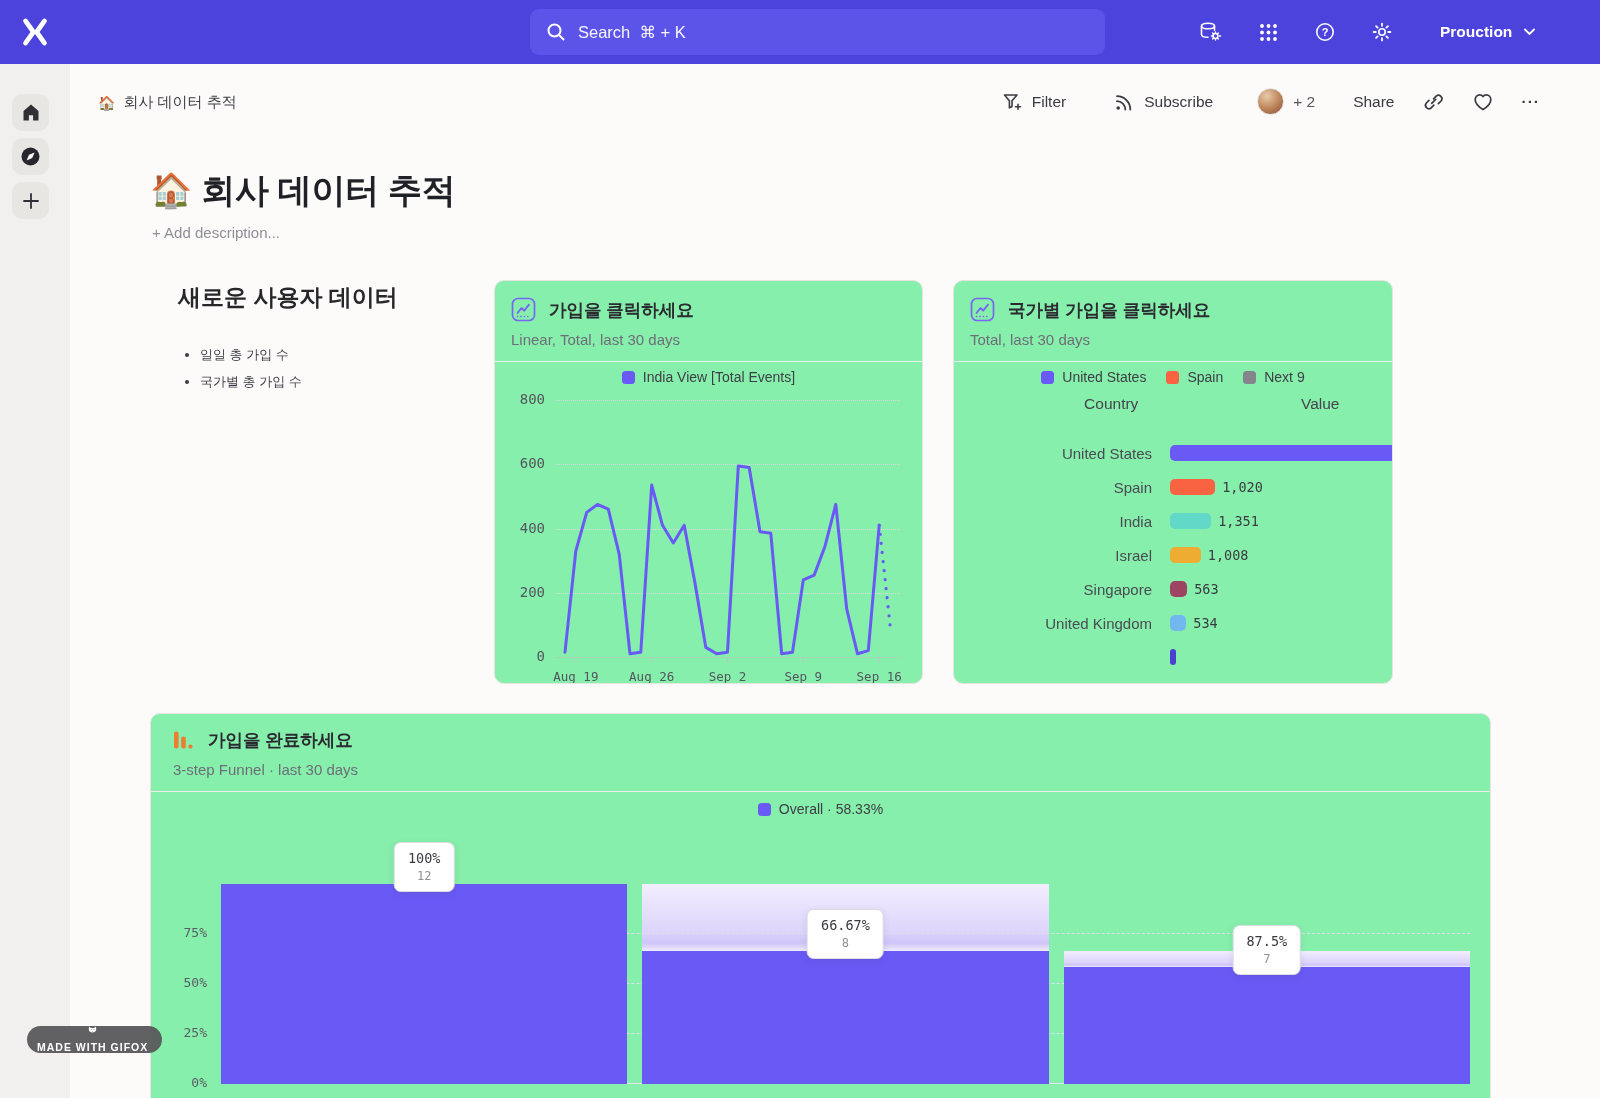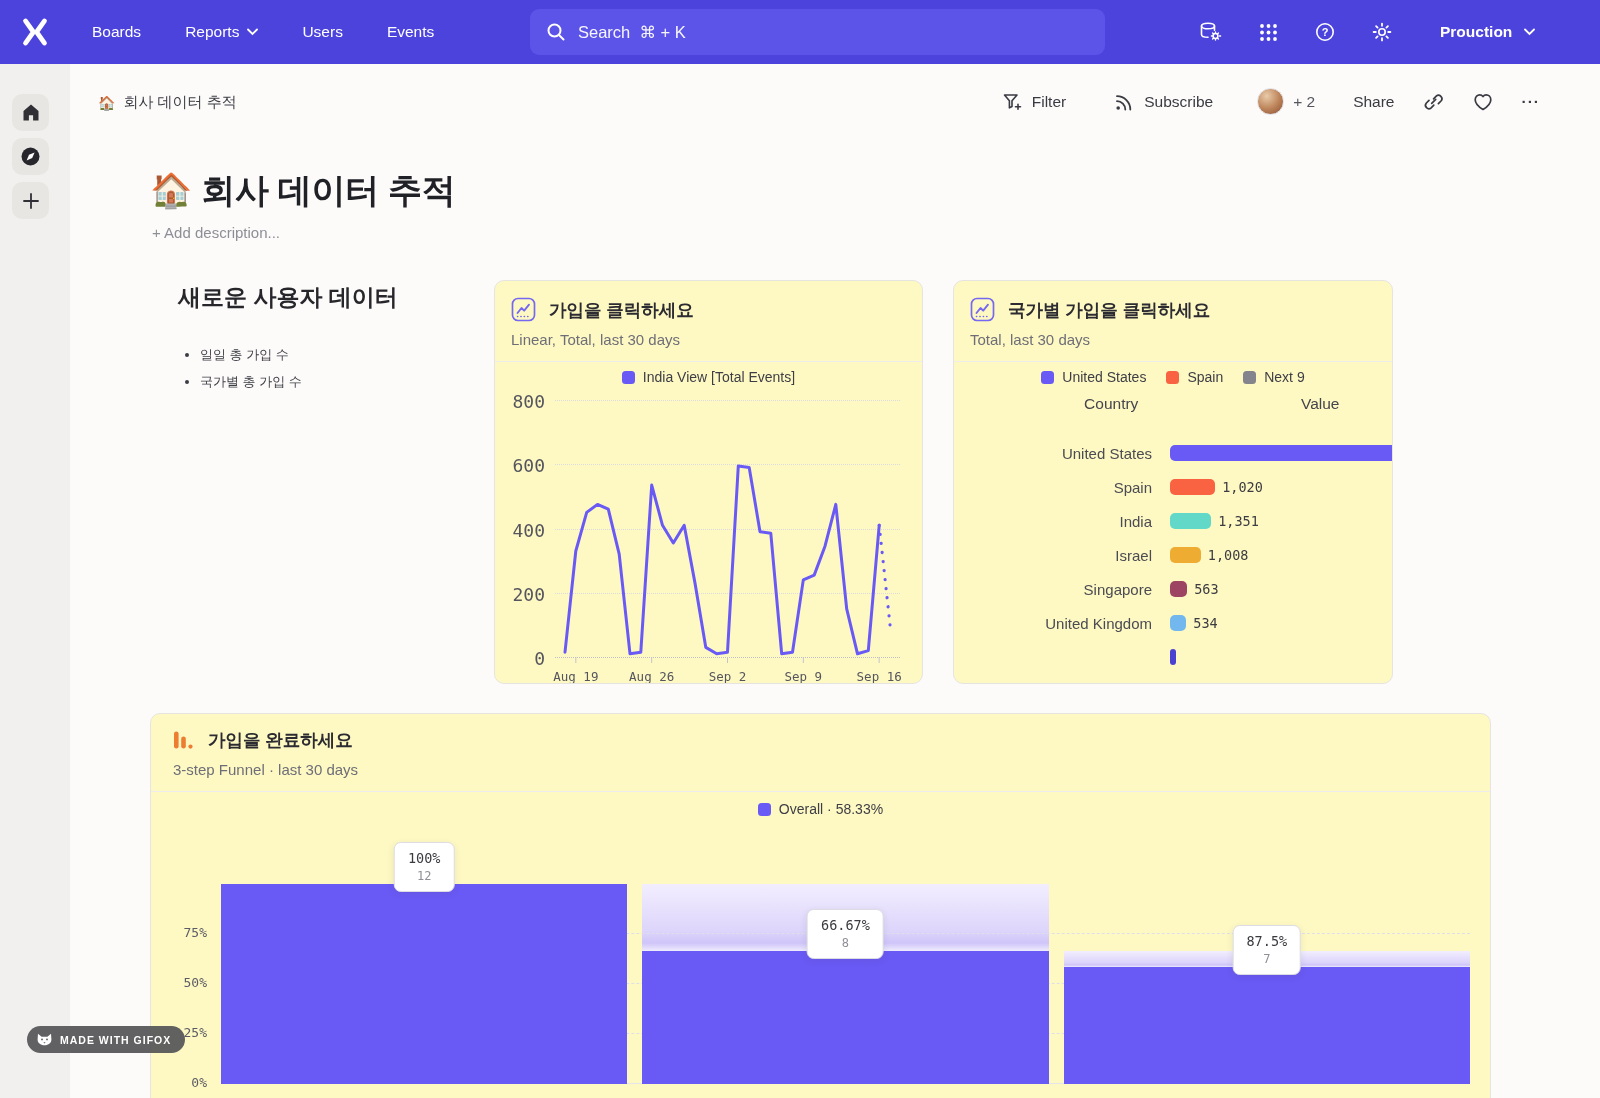--- a/index.html
+++ b/index.html
@@ -33,38 +33,38 @@
   .page-title { position:absolute; left:150px; top:168px; font-size:34px; font-weight:700; color:#202027; letter-spacing:-.3px; z-index:5; }
   .page-desc { position:absolute; left:152px; top:224px; font-size:15px; color:#8e8e96; cursor:text; z-index:5; }
 
   
   .txtw { position:absolute; left:150px; top:282px; width:320px; z-index:5; }
   .txtw h2 { font-size:23px; font-weight:700; color:#26262b; padding-left:28px; }
   .txtw ul { margin-top:28px; padding-left:50px; }
   .txtw li { font-size:13px; color:#3c3c44; line-height:27px; }
 
   
-  .card { position:absolute; background:#fef9c3; border:1px solid #e6e4e1; border-radius:10px; z-index:5; overflow:hidden; }
+  .card { position:absolute; background:#86efac; border:1px solid #e6e4e1; border-radius:10px; z-index:5; overflow:hidden; }
   .card-head { position:absolute; left:0; top:0; right:0; padding:16px 16px 0 16px; }
   .ch-row { display:flex; align-items:center; gap:13px; }
   .ch-title { font-size:17.5px; font-weight:600; color:#2b2b31; }
   .ch-sub { margin-top:9px; font-size:15px; color:#6e6e78; }
   .card-div { position:absolute; left:0; right:0; border-top:1px solid #ededf0; }
   .legend { position:absolute; left:0; right:0; display:flex; justify-content:center; gap:20px; }
   .lg-item { display:flex; align-items:center; gap:8px; font-size:14px; color:#3e3e46; cursor:pointer; }
   .lg-sw { width:13px; height:13px; border-radius:3.5px; flex:0 0 auto; }
 
   #line-card { left:494px; top:280px; width:429px; height:404px; }
   #bar-card  { left:953px; top:280px; width:440px; height:404px; }
   #funnel-card { left:150px; top:713px; width:1341px; height:420px; }
 
   
   .line-wrap { position:absolute; left:16px; top:106px; width:397px; height:298px; }
   .lc-ylabels { position:absolute; left:0; top:0; width:36px; height:280px; }
-  .ylab { position:absolute; right:2px; font-size:18px; color:#55555e; }
+  .ylab { position:absolute; right:2px; font-size:14px; color:#55555e; }
   .lc-grid { position:absolute; left:44px; top:0; width:345px; height:280px; }
   .gridline { position:absolute; left:0; right:0; border-top:1px dotted #dbdae1; }
   .gridline.base { border-top:1px dotted #bfbec7; }
   .lc-xlabels { position:absolute; left:44px; top:282px; width:345px; height:18px; }
   .xlab { position:absolute; transform:translateX(-50%); font-size:12.5px; color:#55555e; white-space:nowrap; }
 
   
   .bc-colheads { position:absolute; top:114px; left:0; right:0; display:flex; }
   .bc-ch1 { width:306px; margin-left:20px; text-align:center; font-size:15.5px; color:#45454d; }
   .bc-ch2 { width:160px; text-align:center; font-size:15.5px; color:#45454d; }
@@ -83,47 +83,30 @@
   .f-base { position:absolute; left:0; right:0; bottom:0; border-top:1px solid #e6e5ec; z-index:1; }
   .f-cols { position:absolute; left:0; right:0; top:0; height:200px; display:flex; gap:15px; }
   .f-col { flex:1; position:relative; }
   .f-cap { position:absolute; left:0; right:0; z-index:0; background:linear-gradient(180deg,#f2eefe 0%,#ddd5fb 70%,#cfc5f9 88%,#efecfd 100%); }
   .f-solid { position:absolute; left:0; right:0; bottom:0; z-index:2; background:#6a5af5; }
   .f-tip { position:absolute; left:50%; transform:translateX(-50%); z-index:3; background:#fff; border:1px solid #dddce2; border-radius:7px; box-shadow:0 2px 7px rgba(40,40,60,.09); padding:7px 13px 8px; text-align:center; }
   .f-tip .t1 { font-size:13.5px; color:#3a3a40; white-space:nowrap; }
   .f-tip .t2 { font-size:12px; color:#8f8f98; margin-top:3px; }
 
   
-  .gifox { position:absolute; left:27px; top:1026px; height:27px; background:rgba(88,89,91,.95); border-radius:14px; display:flex; align-items:center; gap:8px; padding:0 14px 0 10px; z-index:60; }
+  .gifox { position:absolute; left:27px; top:1026px; height:27px; background:rgba(88,89,91,.95); border-radius:14px; display:flex; align-items:center; gap:8px; padding:0 14px 0 10px; z-index:60;flex-direction:column; }
   .gifox span { color:#fff; font-size:10.5px; font-weight:700; letter-spacing:1px; }
 </style>
 </head>
 <body>
 
 <div class="hdr">
   <svg class="logo" viewBox="0 0 48 48">
     <path d="M12 10 L22 24 L12 38 M36 10 L26 24 L36 38" stroke="#fff" stroke-width="6" fill="none" stroke-linecap="round" stroke-linejoin="round"></path>
   </svg>
-  <div class="nav">
-    <span class="nav-item">
-        <span>Boards</span>
-      </span>
-    <span class="nav-item">
-        <span>Reports</span>
-      <svg width="11" height="8" viewBox="0 0 11 8">
-          <path d="M1 1.5l4.5 4.5L10 1.5" stroke="#fff" stroke-width="1.8" fill="none" stroke-linecap="round"></path>
-        </svg>
-    </span>
-    <span class="nav-item">
-        <span>Users</span>
-      </span>
-    <span class="nav-item">
-        <span>Events</span>
-      </span>
-  </div>
   <div class="searchbox">
     <svg width="20" height="20" viewBox="0 0 20 20">
         <circle cx="8.5" cy="8.5" r="6" stroke="#fff" stroke-width="2" fill="none"></circle>
         <path d="M13 13l4.5 4.5" stroke="#fff" stroke-width="2" stroke-linecap="round"></path>
       </svg>
     <input placeholder="Search  ⌘ + K" style="">
   </div>
   <div class="hdr-icons">
     <span class="hico">
       <svg width="25" height="22" viewBox="0 0 25 22">

